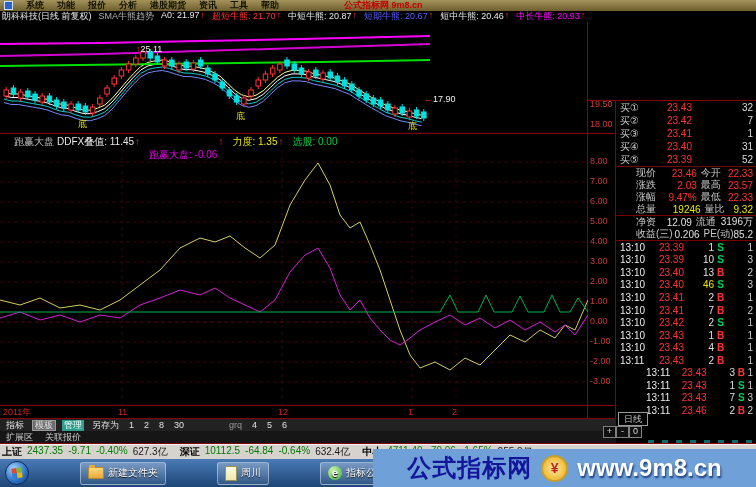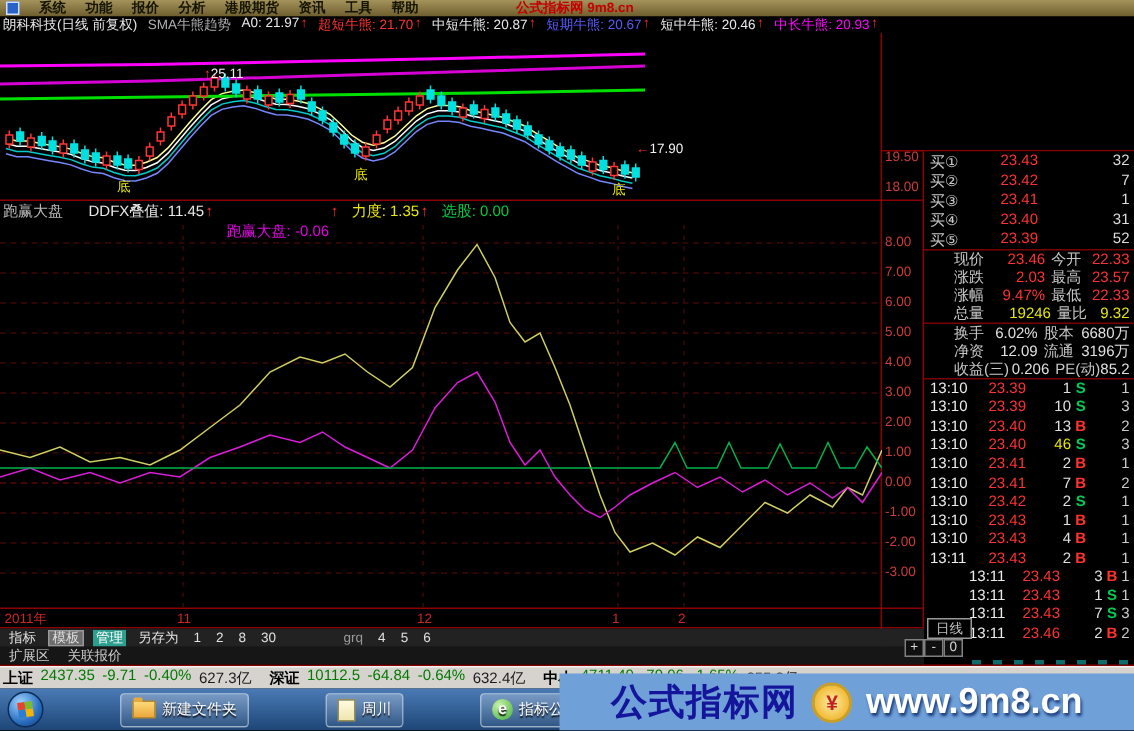--- a/index.html
+++ b/index.html
@@ -19,21 +19,21 @@
     padding-left:2px;font-size:9px;white-space:nowrap;background:#000;}
   #stockheader .nm{color:#e8e8e8;}
   #stockheader .ind{color:#b0b0b0;}
   .hd-item{display:inline-flex;gap:1px;}
   .arrow{color:#ff2d2d;}
   
   .hline{background:#8b0000;height:1px;}
   .vline{background:#8b0000;width:1px;}
   .hline-dk{background:#3a3a3a;height:1px;}
   
-  #ind-header{left:2px;top:136px;width:600px;height:12px;display:flex;gap:17px;
+  #ind-header{left:14px;top:136px;width:600px;height:12px;display:flex;gap:3px;
     font-size:10px;line-height:12px;white-space:nowrap;}
   #ind-header .t{color:#b8b8b8;}
   
   .ax-lbl{position:absolute;width:25px;text-align:left;left:590px;color:#cc3b3b;
     font-size:9px;line-height:9px;}
   .x-lbl{position:absolute;top:407px;color:#cc2626;font-size:9px;line-height:10px;}
   
   #quote{left:616px;top:101px;width:140px;background:#000;font-size:10px;}
   .qsec{border-bottom:1px solid #7a0000;}
   .qrow{display:flex;align-items:center;padding:0 3px 0 4px;box-sizing:border-box;white-space:nowrap;}
@@ -426,26 +426,20 @@
       </div>
       <div class="qrow info">
         <span class="qlab l1">总量</span>
         <span class="v1 yel">19246</span>
         <span class="qlab l2">量比</span>
         <span class="v2 yel">9.32</span>
       </div>
     </div>
   <div class="qsec" id="q-fin">
       <div class="qrow info">
-        <span class="qlab l1">换手</span>
-        <span class="v1 wht">6.02%</span>
-        <span class="qlab l2">股本</span>
-        <span class="v2 wht">6680万</span>
-      </div>
-      <div class="qrow info">
         <span class="qlab l1">净资</span>
         <span class="v1 wht">12.09</span>
         <span class="qlab l2">流通</span>
         <span class="v2 wht">3196万</span>
       </div>
       <div class="qrow info">
         <span class="qlab l1">收益(三)</span>
         <span class="v1 wht">0.206</span>
         <span class="qlab l2">PE(动)</span>
         <span class="v2 wht">85.2</span>

